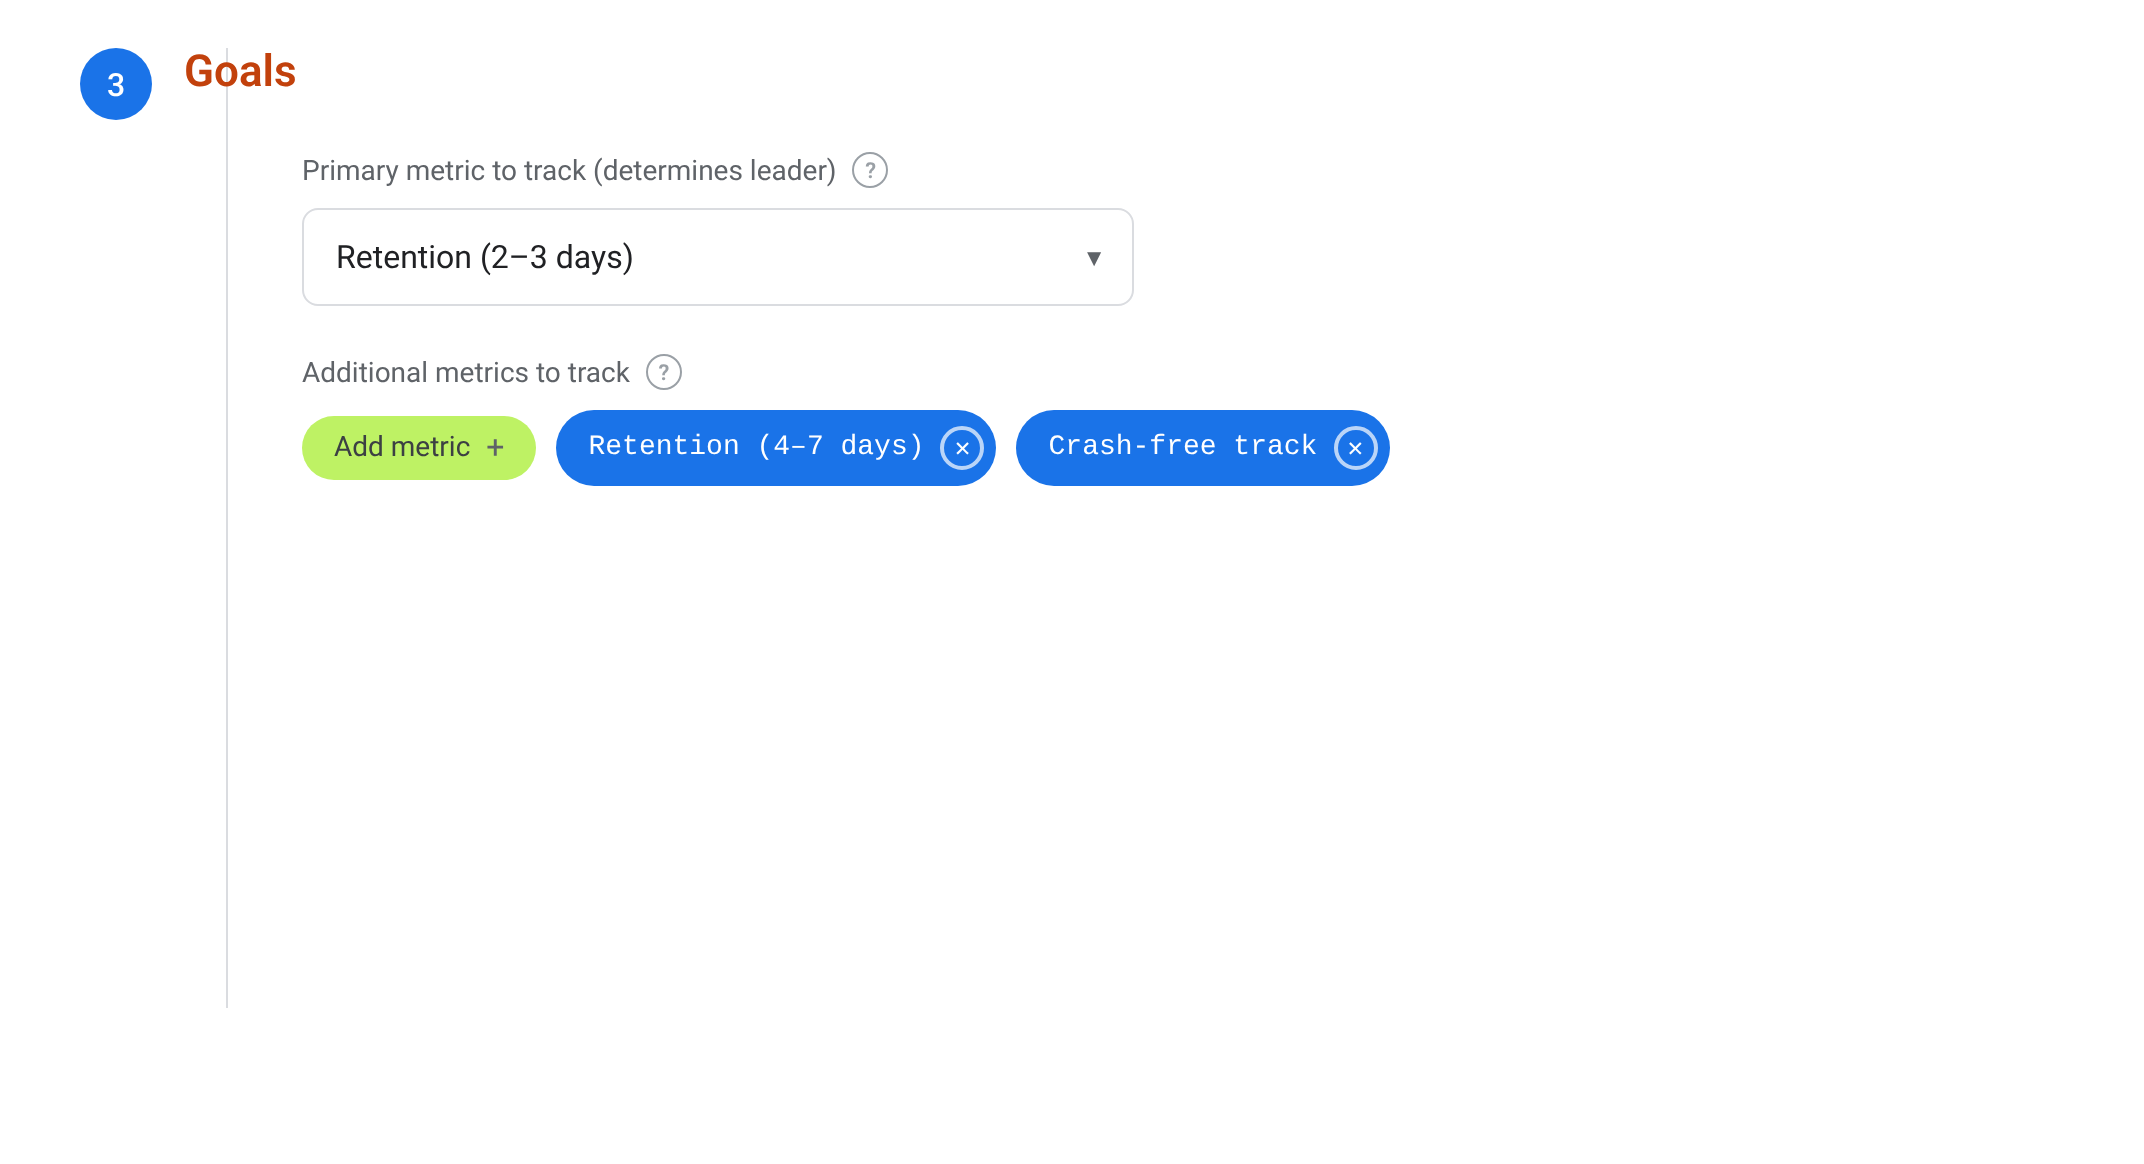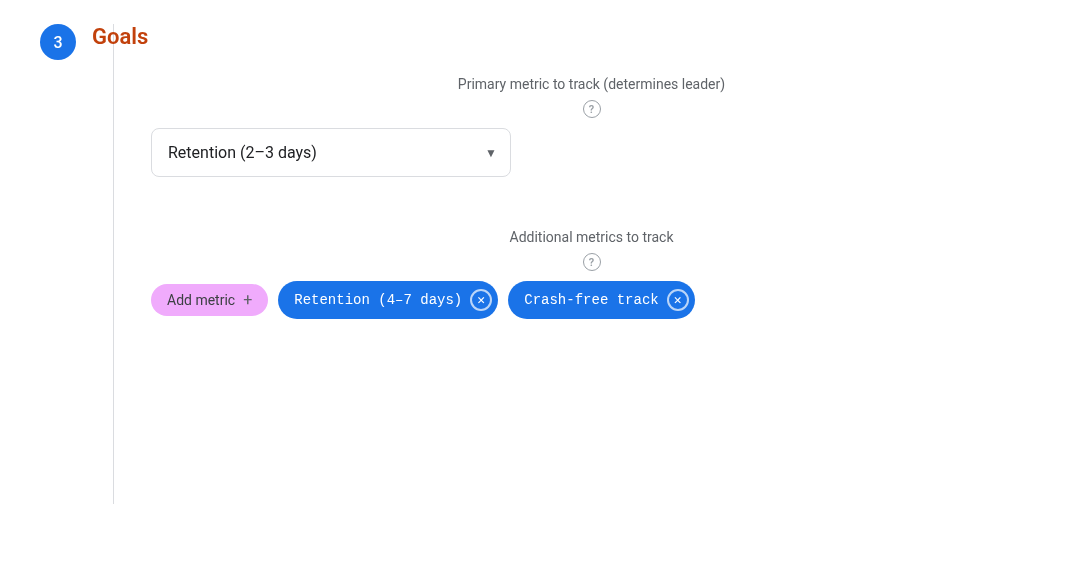--- a/index.html
+++ b/index.html
@@ -69,44 +69,42 @@
       flex-direction: column;
       flex: 1;
       padding-top: 52px;
     }
 
     .field-label {
       font-size: 14px;
       color: #5f6368;
       margin-bottom: 10px;
       display: flex;
-      align-items: center;
+      align-items: flex-end;
       gap: 8px;
-      flex-direction: column;
     }
 
     .help-icon {
       width: 18px;
       height: 18px;
       border-radius: 50%;
       border: 1.5px solid #9aa0a6;
       display: inline-flex;
       align-items: center;
       justify-content: center;
       color: #9aa0a6;
       font-size: 11px;
       font-weight: 600;
       cursor: pointer;
       flex-shrink: 0;
     }
 
     .dropdown-container {
       position: relative;
-      width: 360px;
-      margin-bottom: 28px;
+      width: 416px;
     }
 
     .dropdown-select {
       width: 100%;
       padding: 14px 16px;
       font-size: 16px;
       color: #202124;
       border: 1.5px solid #dadce0;
       border-radius: 8px;
       background: #ffffff;
@@ -138,21 +136,21 @@
       align-items: center;
       margin-top: 10px;
     }
 
     .add-metric-chip {
       display: flex;
       align-items: flex-start;
       gap: 8px;
       padding: 8px 16px;
       border-radius: 20px;
-      background-color: #f0abfc;
+      background-color: #bef264;
       border: none;
       cursor: pointer;
       font-size: 14px;
       color: #3c4043;
       font-family: inherit;
     }
 
     .plus-icon {
       font-size: 16px;
       color: #5f6368;

